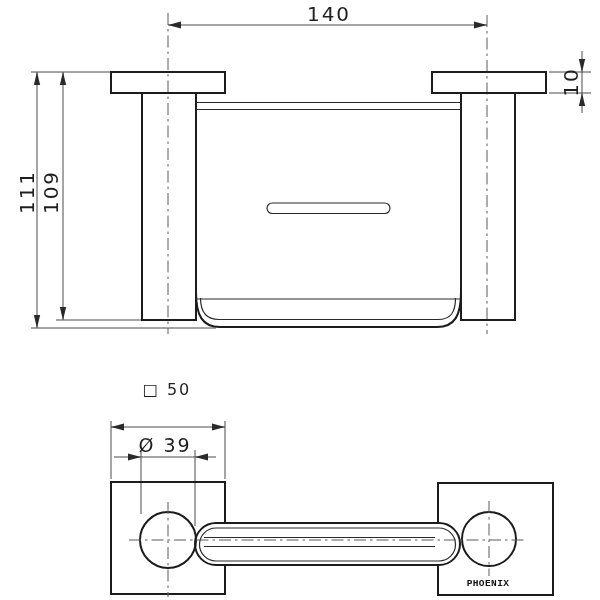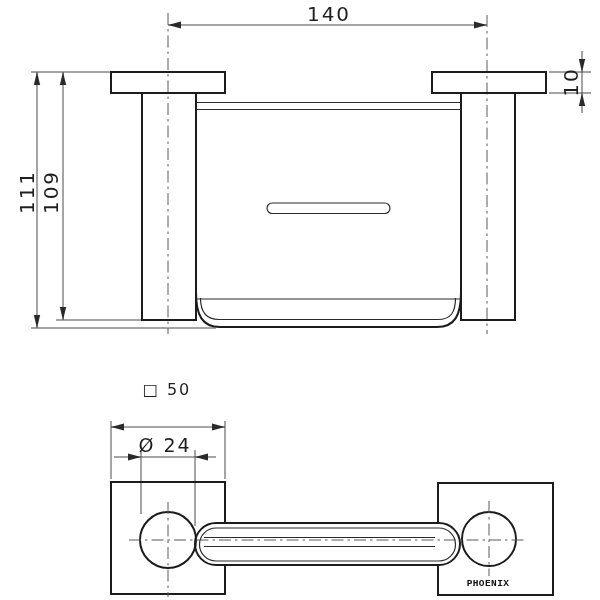--- a/index.html
+++ b/index.html
@@ -105,16 +105,16 @@
     <path class="cl" d="M129 540 H524"></path>
     <path class="cl" d="M168 502 V597"></path>
     <path class="cl" d="M489 501 V576"></path>
   </svg>
 
   <div class="dim-label" style="left:329px;top:14px;">140</div>
   <div class="dim-label rot" style="left:571px;top:82px;">10</div>
   <div class="dim-label rot" style="left:27px;top:192px;">111</div>
   <div class="dim-label rot" style="left:51px;top:192px;">109</div>
   <div class="dim-label" style="left:167px;top:390px;font-size:16px;">□ 50</div>
-  <div class="dim-label" style="left:165px;top:445px;font-size:19px;">Ø 24</div>
+  <div class="dim-label" style="left:165px;top:445px;font-size:19px;">Ø 39</div>
   <div class="brand" style="left:488px;top:584px;font-family:Liberation Mono, monospace;">PHOENIX</div>
 
 </div>
 
 </body></html>

